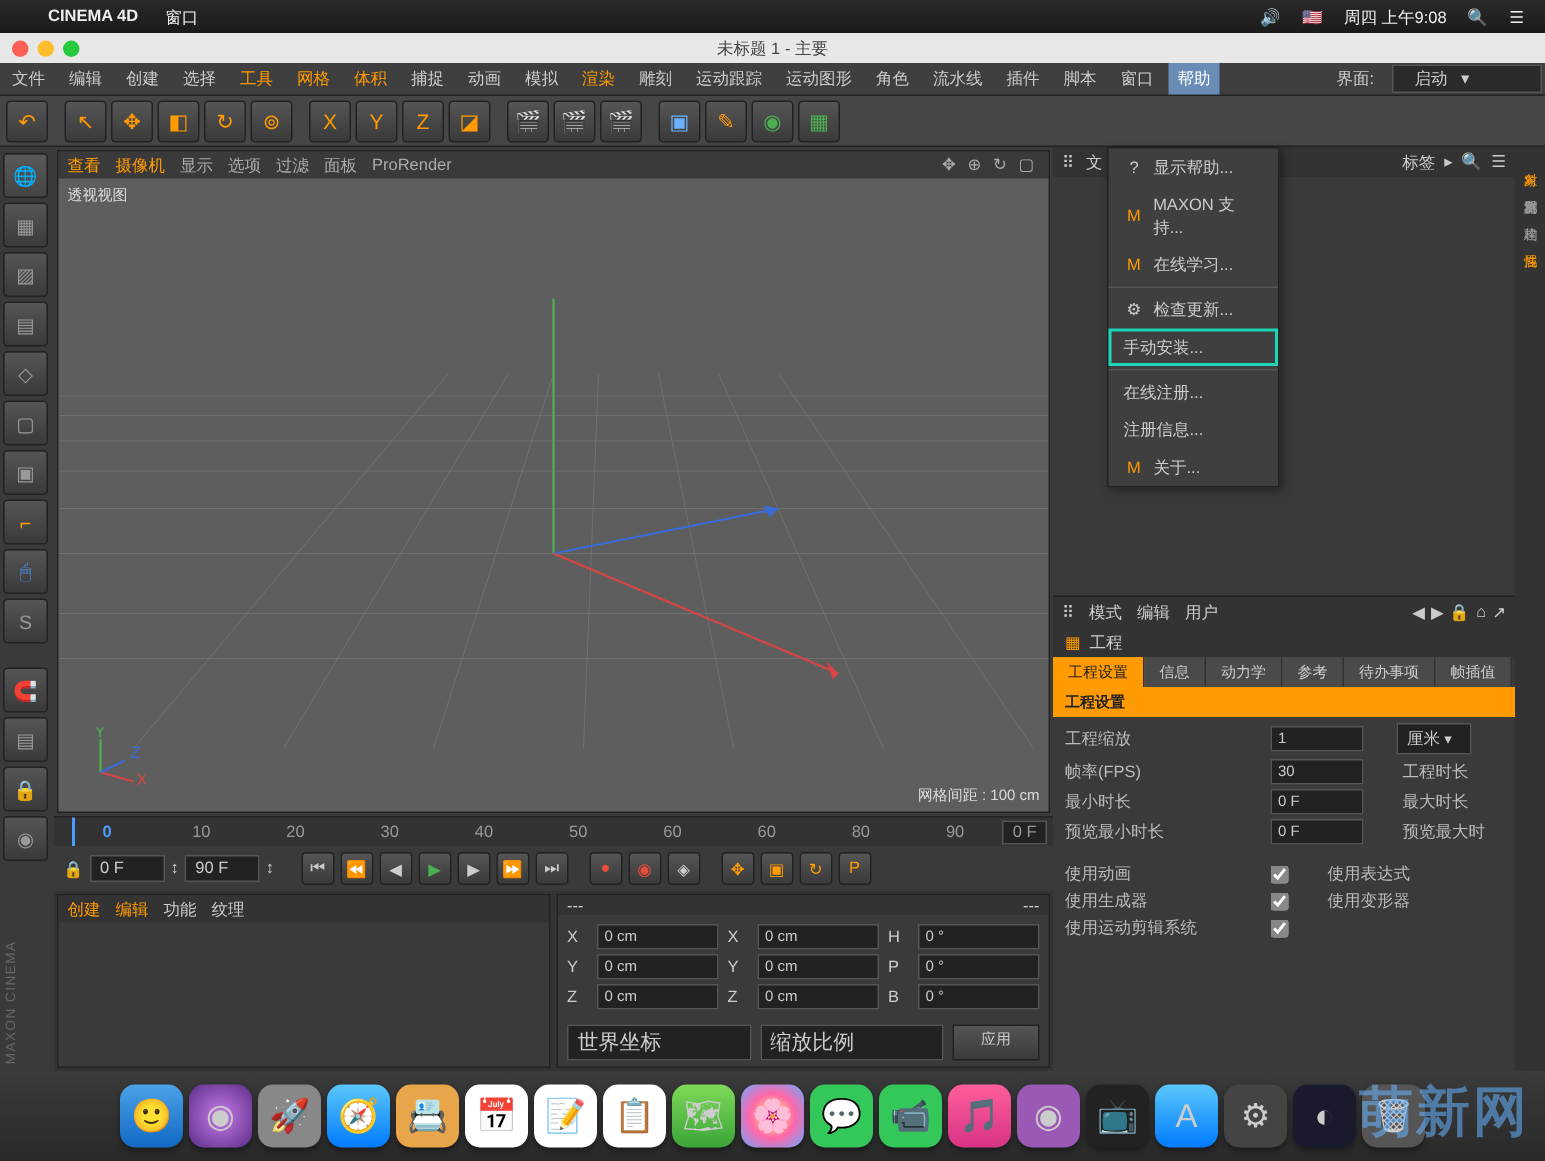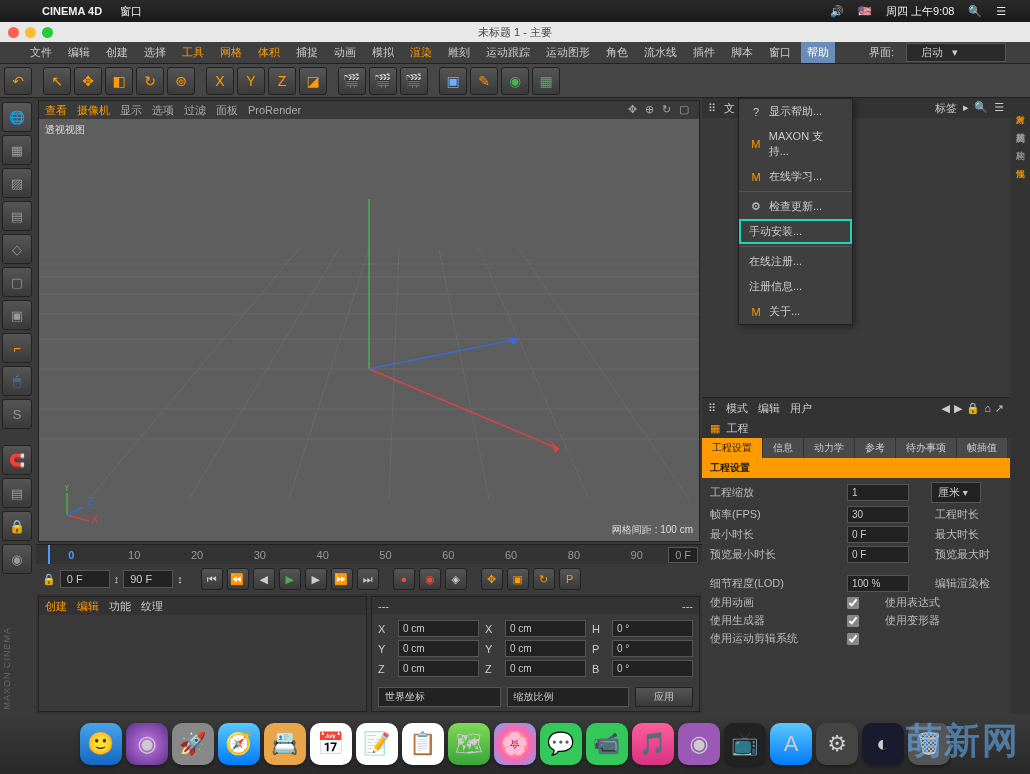--- a/index.html
+++ b/index.html
@@ -1,32 +1,32 @@
 <!DOCTYPE html>
 <html><head>
 <meta charset="utf-8">
 <style>
 * { margin: 0; padding: 0; box-sizing: border-box; font-family: "Helvetica Neue", Arial, sans-serif; font-size: 11px; }
 body { width: 1030px; height: 774px; background: #3a3a3a; overflow: hidden; color: #ccc; position: relative; }
 
 
-.macos-bar { height: 22px; background: linear-gradient(#2a2a2a, #1a1a1a); display: flex; align-items: center; padding: 0 24px; color: #eee; font-weight: 500; }
+.macos-bar { height: 22px; background: linear-gradient(#2a2a2a, #1a1a1a); display: flex; align-items: center; padding: 0 14px; color: #eee; font-weight: 500; }
 .macos-bar .left { display: flex; gap: 18px; align-items: center; }
 .macos-bar .right { margin-left: auto; display: flex; gap: 14px; align-items: center; }
 .apple { font-size: 14px; }
 
 
 .win-title { height: 20px; background: #e8e8e8; display: flex; align-items: center; position: relative; }
 .traffic { display: flex; gap: 6px; padding-left: 8px; }
 .tl { width: 11px; height: 11px; border-radius: 50%; }
 .tl.r { background: #ff5f56; } .tl.y { background: #ffbd2e; } .tl.g { background: #27c93f; }
 .win-title .title { position: absolute; left: 50%; transform: translateX(-50%); color: #444; }
 
 
-.app-menu { height: 22px; background: #3f3f3f; display: flex; align-items: center; padding: 0 24px; gap: 4px; border-bottom: 1px solid #222; }
+.app-menu { height: 22px; background: #3f3f3f; display: flex; align-items: center; padding: 0 2px; gap: 4px; border-bottom: 1px solid #222; }
 .app-menu span { padding: 3px 6px; cursor: pointer; }
 .app-menu span.hl { color: #ff9a00; }
 .app-menu span.active { background: #6a8db8; color: #fff; }
 .app-menu .right-section { margin-left: auto; display: flex; align-items: center; gap: 6px; }
 .iface-dd { background: #2a2a2a; border: 1px solid #555; padding: 1px 20px 1px 8px; min-width: 100px; position: relative; }
 
 
 .toolbar { height: 34px; background: #464646; border-bottom: 1px solid #222; display: flex; align-items: center; padding: 0 4px; gap: 3px; }
 .tbtn { width: 28px; height: 28px; background: linear-gradient(#555,#3a3a3a); border: 1px solid #222; border-radius: 3px; display: flex; align-items: center; justify-content: center; font-size: 14px; color: #ff9a00; }
 .tbtn.blue { color: #6ab0ff; }
@@ -63,21 +63,21 @@
 .transport .pbtn.red { color:#e74c3c; }
 
 
 .bottom-panels { height: 120px; display: flex; gap: 4px; padding: 2px; background:#333; }
 .bp { flex: 1; background: #3a3a3a; border: 1px solid #222; display: flex; flex-direction: column; }
 .bp-hdr { height: 18px; background: #333; display:flex; align-items:center; gap:10px; padding:0 6px; font-size:10px; }
 .bp-hdr span.hl { color: #ff9a00; }
 .coord-grid { padding: 6px; display: grid; grid-template-columns: 14px 1fr 14px 1fr 14px 1fr; gap: 3px 6px; align-items:center; font-size:10px; }
 .coord-grid input { background:#222; border:1px solid #555; color:#ccc; padding:2px 4px; width:100%; font-size:10px; }
 .coord-foot { display:flex; gap:6px; padding:4px 6px; }
-.coord-foot .dd { flex:1; background:#222; border:1px solid #555; padding:2px 6px; font-size:10px; }
+.coord-foot .dd { flex:1; background:#222; border:1px solid #555; padding:2px 6px; font-size:14px; }
 .coord-foot .apply { background:linear-gradient(#555,#3a3a3a); border:1px solid #222; padding:2px 18px; font-size:10px; }
 
 
 .right-col { width: 308px; background: #3a3a3a; display: flex; flex-direction: column; }
 .obj-mgr { height: 300px; border-bottom: 1px solid #222; position: relative; }
 .obj-hdr { height: 20px; background:#333; display:flex; align-items:center; gap:8px; padding:0 6px; font-size:10px; }
 .obj-hdr .r { margin-left:auto; display:flex; gap:6px; }
 
 
 .help-menu { position: absolute; top: 0; left: 36px; width: 115px; background: #3f3f3f; border: 1px solid #222; box-shadow: 2px 2px 6px rgba(0,0,0,.4); z-index: 50; }
@@ -443,25 +443,20 @@
           <input class="num" value="0 F" style="">
           <span class="lbl2">最大时长</span>
         </div>
         <div class="prop-row">
           <span class="lbl">预览最小时长</span>
           <input class="num" value="0 F" style="">
           <span class="lbl2">预览最大时</span>
         </div>
         <div style="height:6px"></div>
         <div class="prop-row">
-          <span class="lbl">细节程度(LOD)</span>
-          <input class="num" value="100 %" style="">
-          <span class="lbl2">编辑渲染检</span>
-        </div>
-        <div class="prop-row">
           <span class="lbl">使用动画</span>
           <input type="checkbox" class="chk" checked="" style="">
           <span class="lbl2">使用表达式</span>
         </div>
         <div class="prop-row">
           <span class="lbl">使用生成器</span>
           <input type="checkbox" class="chk" checked="" style="">
           <span class="lbl2">使用变形器</span>
         </div>
         <div class="prop-row">

